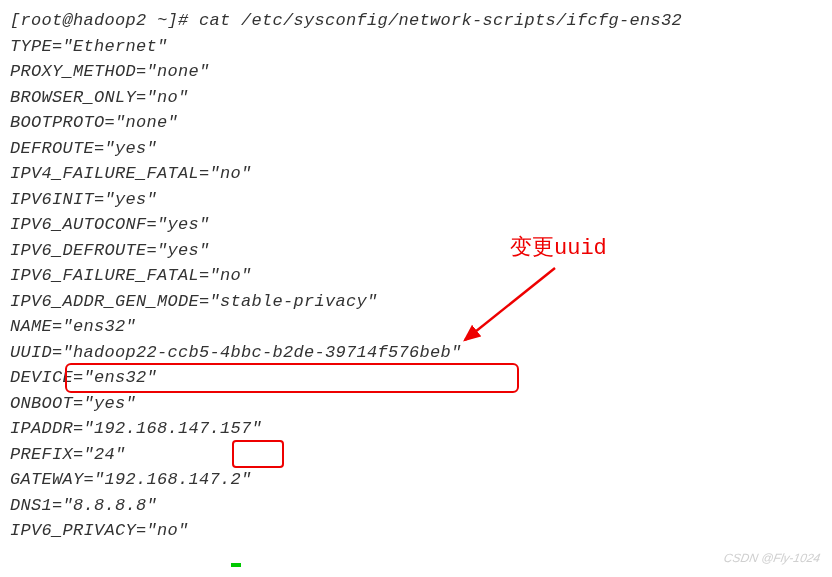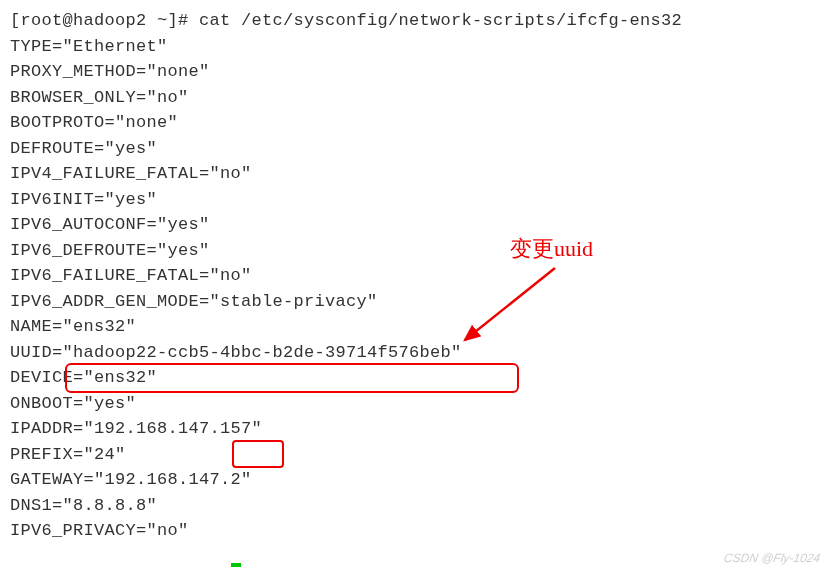--- a/index.html
+++ b/index.html
@@ -12,20 +12,21 @@
       background: #fff;
       width: 832px;
       height: 577px;
       box-sizing: border-box;
       position: relative;
       overflow: hidden;
     }
     .line {
       white-space: pre;
       letter-spacing: 0.3px;
+      font-style: italic;
     }
     .highlight-box-uuid {
       position: absolute;
       border: 2px solid #ee0000;
       border-radius: 6px;
       left: 65px;
       top: 363px;
       width: 450px;
       height: 26px;
       pointer-events: none;
@@ -36,21 +37,21 @@
       border-radius: 4px;
       left: 232px;
       top: 440px;
       width: 48px;
       height: 24px;
       pointer-events: none;
     }
     .annotation-label {
       position: absolute;
       color: #ee0000;
-      font-family: Liberation Serif, serif;
+      font-family: Liberation Mono, monospace;
       font-size: 22px;
       left: 510px;
       top: 232px;
       pointer-events: none;
     }
     .arrow {
       position: absolute;
       left: 450px;
       top: 260px;
       width: 120px;

